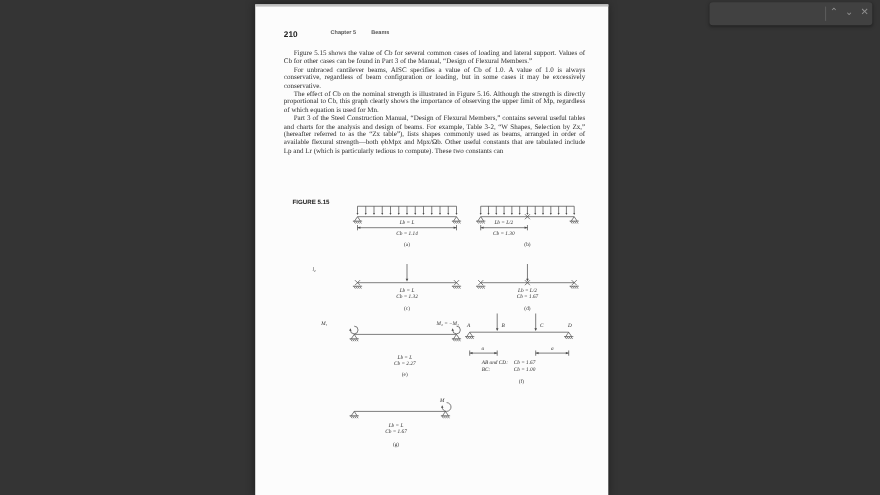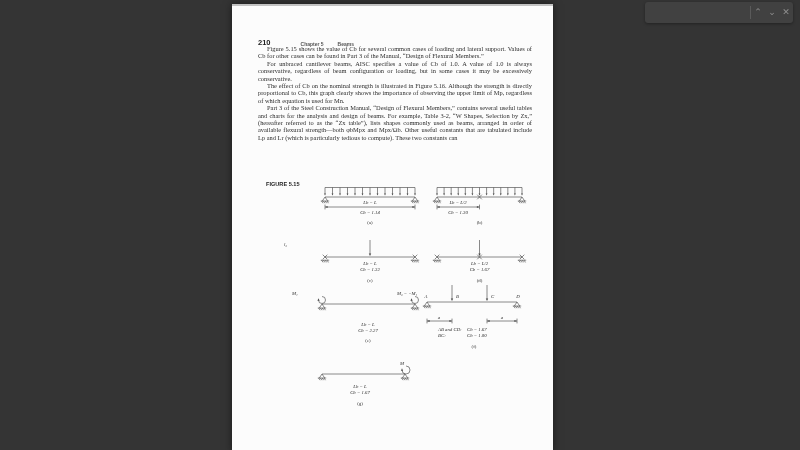--- a/index.html
+++ b/index.html
@@ -10,21 +10,21 @@
            border-radius:3px;display:flex;align-items:center;box-shadow:0 1px 3px rgba(0,0,0,.35);}
   .find-input{flex:1;min-width:0;height:15px;background:transparent;border:none;outline:none;
               color:#ddd;font-size:10px;padding:0 7px;font-family:"Liberation Sans",sans-serif;}
   .fb-divider{width:1px;height:13px;background:#5a5a5a;}
   .fb-btn{width:14px;height:19px;background:transparent;border:none;padding:0;margin:0;
           color:#8f8f8f;font-size:9px;line-height:19px;text-align:center;cursor:pointer;
           font-family:"DejaVu Sans",sans-serif;}
   
   .page{position:absolute;left:232px;top:4px;width:321px;height:446px;background:#fcfcfc;
         border-top:2px solid #c2c2c2;box-shadow:0 0 8px rgba(0,0,0,.5);}
-  .page-header{position:absolute;left:26px;top:32px;display:flex;align-items:flex-end;color:#222;}
+  .page-header{position:absolute;left:26px;top:21px;display:flex;align-items:flex-start;color:#222;}
   .page-num{font-weight:bold;font-size:7.5px;font-family:"Liberation Sans",sans-serif;}
   .chap{margin-left:30px;font-size:5px;font-weight:bold;color:#555;
         font-family:"Liberation Sans",sans-serif;}
   .sect{margin-left:14px;font-size:5px;font-weight:bold;color:#555;
         font-family:"Liberation Sans",sans-serif;}
   .body-text{position:absolute;left:26px;top:39px;width:274px;font-size:6.4px;line-height:7.4px;
              color:#2e2e2e;text-align:justify;}
   .body-text p{margin:0;text-indent:9px;}
   .figure-label{position:absolute;left:34px;top:175px;font-family:"Liberation Sans",sans-serif;
                 font-weight:bold;font-size:5.6px;color:#1d1d1d;}

